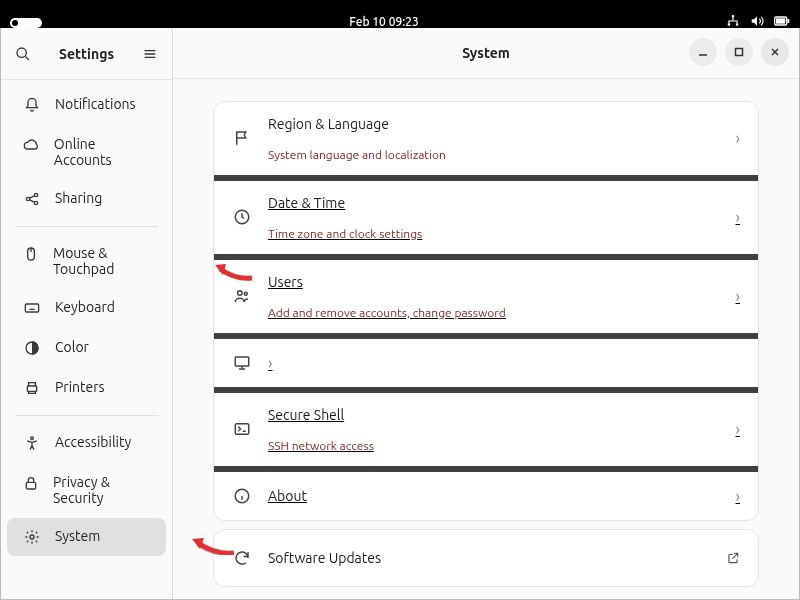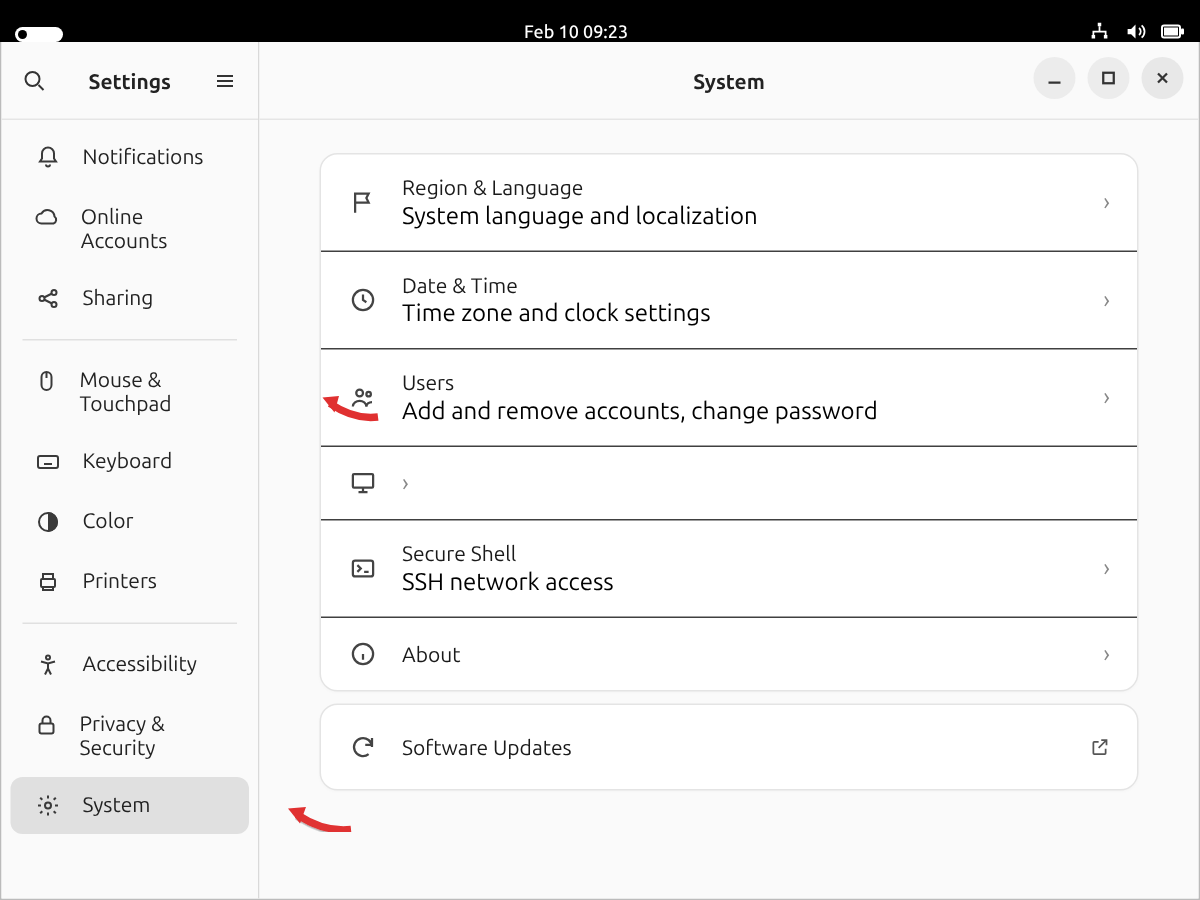--- a/index.html
+++ b/index.html
@@ -108,25 +108,25 @@
     border-radius: 12px;
     overflow: hidden;
     box-shadow: 0 1px 2px rgba(0,0,0,0.02);
   }
   .row {
     display: flex; align-items: center;
     padding: 14px 18px;
     gap: 16px;
     cursor: pointer;
   }
-  .row + .row { border-top: 1px solid #404040; }
+  .row + .row { border-top: 6px solid #404040; text-decoration: underline; }
   .row .r-icon { width: 20px; height: 20px; color: #444; display: flex; align-items: center; justify-content: center; flex-shrink: 0; }
-  .row .r-text { flex: 1; display: flex; flex-direction: column; gap: 2px; }
+  .row .r-text { flex: 1; display: flex; flex-direction: column; gap: 16px; }
   .row .r-title { font-size: 14px; color: #1a1a1a; }
-  .row .r-sub { font-size: 16px; color: #000000; }
+  .row .r-sub { font-size: 12px; color: #7f1d1d; }
   .row .chev { color: #888; font-size: 16px; }
 
   .card.updates { margin-top: 8px; }
   .card.updates .row { padding: 18px; }
   .card.updates .r-title { font-size: 14px; }
 
   
   .arrow {
     position: absolute;
     pointer-events: none;

